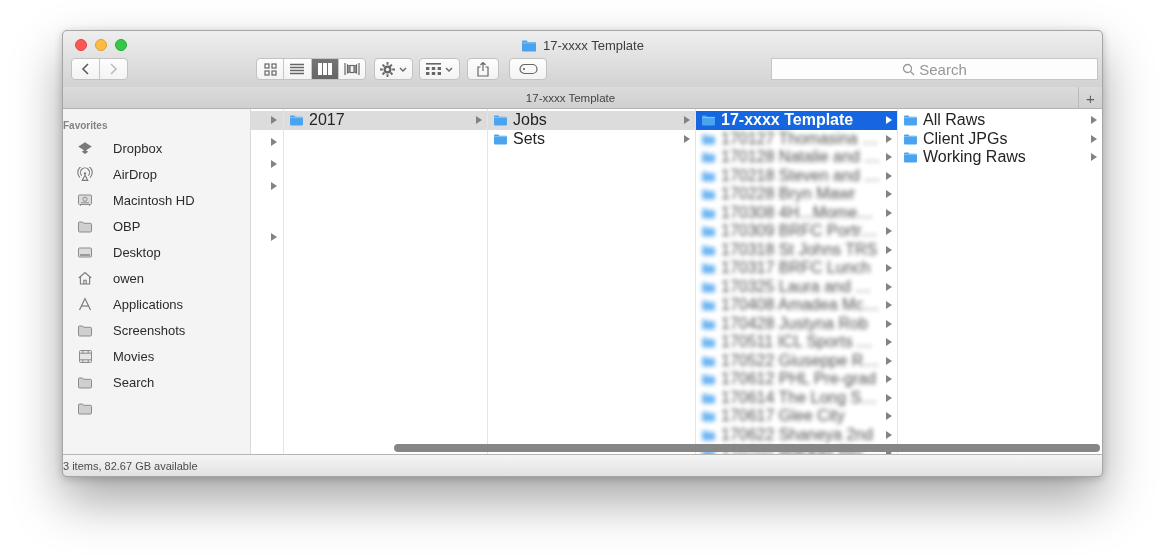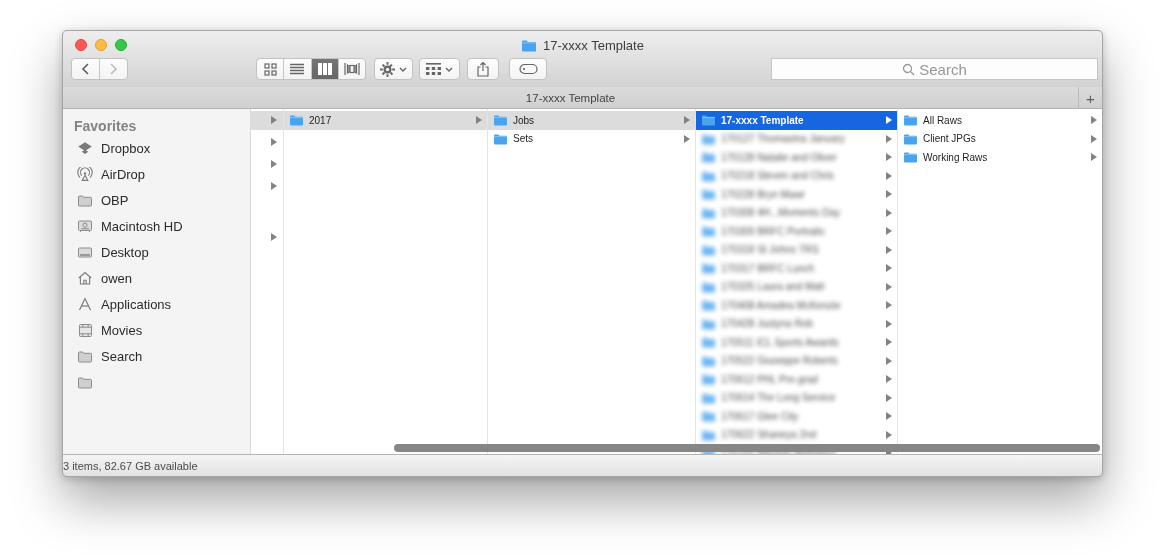--- a/index.html
+++ b/index.html
@@ -34,32 +34,32 @@
   .tabbar{position:absolute;left:0;top:56px;right:0;height:22px;background:linear-gradient(#dbdbdb,#d0d0d0);
           border-bottom:1px solid #b2b2b2;box-sizing:border-box;}
   .tab-title{position:absolute;left:0;right:24px;top:0;height:22px;display:flex;align-items:center;justify-content:center;
              font-size:11.5px;color:#444;}
   .newtab{position:absolute;right:0;top:0;width:24px;height:22px;border-left:1px solid #b9b9b9;box-sizing:border-box;
           display:flex;align-items:center;justify-content:center;font-size:15px;color:#5c5c5c;}
   
   .content{position:absolute;left:0;top:78px;right:0;bottom:22px;background:#fff;overflow:hidden;}
   .sidebar{position:absolute;left:0;top:0;bottom:0;width:188px;background:#f4f4f4;border-right:1px solid #d8d8d8;
            box-sizing:border-box;padding-top:8px;overflow:hidden;}
-  .sb-header{height:18px;line-height:18px;padding-left:11px;font-size:14px;font-weight:bold;color:#838383;}
-  .sb-item{height:26px;display:flex;align-items:center;padding-left:13px;gap:7px;font-size:13px;color:#2b2b2b;}
+  .sb-header{height:18px;line-height:18px;font-size:10px;font-weight:bold;color:#838383;}
+  .sb-item{height:26px;display:flex;align-items:center;padding-left:13px;gap:19px;font-size:13px;color:#2b2b2b;}
   .sb-item.sel{background:#dcdcdc;}
   .sb-ic{width:18px;height:16px;display:flex;align-items:center;justify-content:center;flex:none;}
   
   .cols{position:absolute;left:188px;top:0;right:0;bottom:0;display:flex;}
   .col{position:relative;box-sizing:border-box;border-right:1px solid #e4e4e4;padding-top:2px;overflow:hidden;}
   .col:last-child{border-right:none;}
   .col.c0{width:33px;} .col.c1{width:204px;} .col.c2{width:208px;} .col.c3{width:202px;} .col.c4{flex:1;}
   .row{position:relative;height:18.5px;display:flex;align-items:center;padding:0 16px 0 5px;box-sizing:border-box;}
   .row .inner{display:flex;align-items:center;gap:5px;min-width:0;}
-  .row .lbl{font-size:10px;color:#242424;white-space:nowrap;overflow:hidden;text-overflow:ellipsis;}
+  .row .lbl{font-size:16px;color:#242424;white-space:nowrap;overflow:hidden;text-overflow:ellipsis;}
   .row.inactive-sel{background:#dcdcdc;}
   .row.sel{background:#1566e0;}
   .row.sel .lbl{color:#fff;font-weight:bold;}
   .row.blurred .inner{filter:blur(2.2px);opacity:.8;}
   .arr{position:absolute;right:5px;top:50%;margin-top:-4px;width:0;height:0;
        border-left:6px solid #838383;border-top:4px solid transparent;border-bottom:4px solid transparent;}
   .row.sel .arr{border-left-color:#fff;}
   .sliver-hl{position:absolute;left:0;right:0;top:2px;height:18.5px;background:#dcdcdc;}
   .sliver-arr{position:absolute;right:6px;width:0;height:0;
               border-left:6px solid #838383;border-top:4px solid transparent;border-bottom:4px solid transparent;}
@@ -238,35 +238,35 @@
                     <path d="M2.9 10.6a7.2 7.2 0 1 1 10.2 0"></path>
                     <path d="M8 8.2 5.2 13.4h5.6z"></path>
                   </g>
                   <circle cx="8" cy="6.4" r="1.2" fill="#7a7a7a"></circle>
                 </svg>
               </span>
               <span>AirDrop</span>
             </div>
             <div class="sb-item">
               <span class="sb-ic">
-                <svg width="16" height="13" viewBox="0 0 16 13">
-                  <path d="M1.5 3c0-.6.4-1 1-1h3.1l1.1 1.3h6.8c.6 0 1 .4 1 1v6.7c0 .6-.4 1-1 1h-11c-.6 0-1-.4-1-1z" fill="#cfcfcf" stroke="#8c8c8c" stroke-width="1"></path>
-                </svg>
-              </span>
-              <span>OBP</span>
-            </div>
-            <div class="sb-item">
-              <span class="sb-ic">
                 <svg width="16" height="14" viewBox="0 0 16 14">
                   <rect x="1.5" y="2" width="13" height="9.5" rx="1" fill="#dcdcdc" stroke="#8c8c8c" stroke-width="1"></rect>
                   <circle cx="8" cy="6.2" r="2.1" fill="none" stroke="#8c8c8c" stroke-width="1"></circle>
                   <path d="M3.5 11.5v1.4M12.5 11.5v1.4M4 9.8h8" stroke="#8c8c8c" stroke-width="1" fill="none"></path>
                 </svg>
               </span>
               <span>Macintosh HD</span>
+            </div>
+            <div class="sb-item">
+              <span class="sb-ic">
+                <svg width="16" height="13" viewBox="0 0 16 13">
+                  <path d="M1.5 3c0-.6.4-1 1-1h3.1l1.1 1.3h6.8c.6 0 1 .4 1 1v6.7c0 .6-.4 1-1 1h-11c-.6 0-1-.4-1-1z" fill="#cfcfcf" stroke="#8c8c8c" stroke-width="1"></path>
+                </svg>
+              </span>
+              <span>OBP</span>
             </div>
             <div class="sb-item">
               <span class="sb-ic">
                 <svg width="16" height="13" viewBox="0 0 16 13">
                   <rect x="1.5" y="2" width="13" height="9" rx="1" fill="#dcdcdc" stroke="#8c8c8c" stroke-width="1"></rect>
                   <rect x="3" y="8.2" width="10" height="1.6" fill="#8c8c8c"></rect>
                 </svg>
               </span>
               <span>Desktop</span>
             </div>
@@ -285,20 +285,28 @@
             <div class="sb-item">
               <span class="sb-ic">
                 <svg width="16" height="14" viewBox="0 0 16 14">
                   <g fill="none" stroke="#7a7a7a" stroke-width="1.2">
                     <path d="M2.5 13 8 1.6 13.5 13"></path>
                     <path d="M4.6 9h6.8"></path>
                   </g>
                 </svg>
               </span>
               <span>Applications</span>
+            </div>
+            <div class="sb-item">
+              <span class="sb-ic">
+                <svg width="16" height="13" viewBox="0 0 16 13">
+                  <path d="M1.5 3c0-.6.4-1 1-1h3.1l1.1 1.3h6.8c.6 0 1 .4 1 1v6.7c0 .6-.4 1-1 1h-11c-.6 0-1-.4-1-1z" fill="#cfcfcf" stroke="#8c8c8c" stroke-width="1"></path>
+                </svg>
+              </span>
+              <span>Screenshots</span>
             </div>
             <div class="sb-item">
               <span class="sb-ic">
                 <svg width="15" height="15" viewBox="0 0 15 15">
                   <rect x="1.5" y="1.5" width="12" height="12" rx="1" fill="#e6e6e6" stroke="#8c8c8c" stroke-width="1"></rect>
                   <path d="M1.5 4.2h12M1.5 10.8h12M4.8 1.5v2.7M10.2 1.5v2.7M4.8 10.8v2.7M10.2 10.8v2.7" stroke="#8c8c8c" stroke-width="1" fill="none"></path>
                 </svg>
               </span>
               <span>Movies</span>
             </div>

